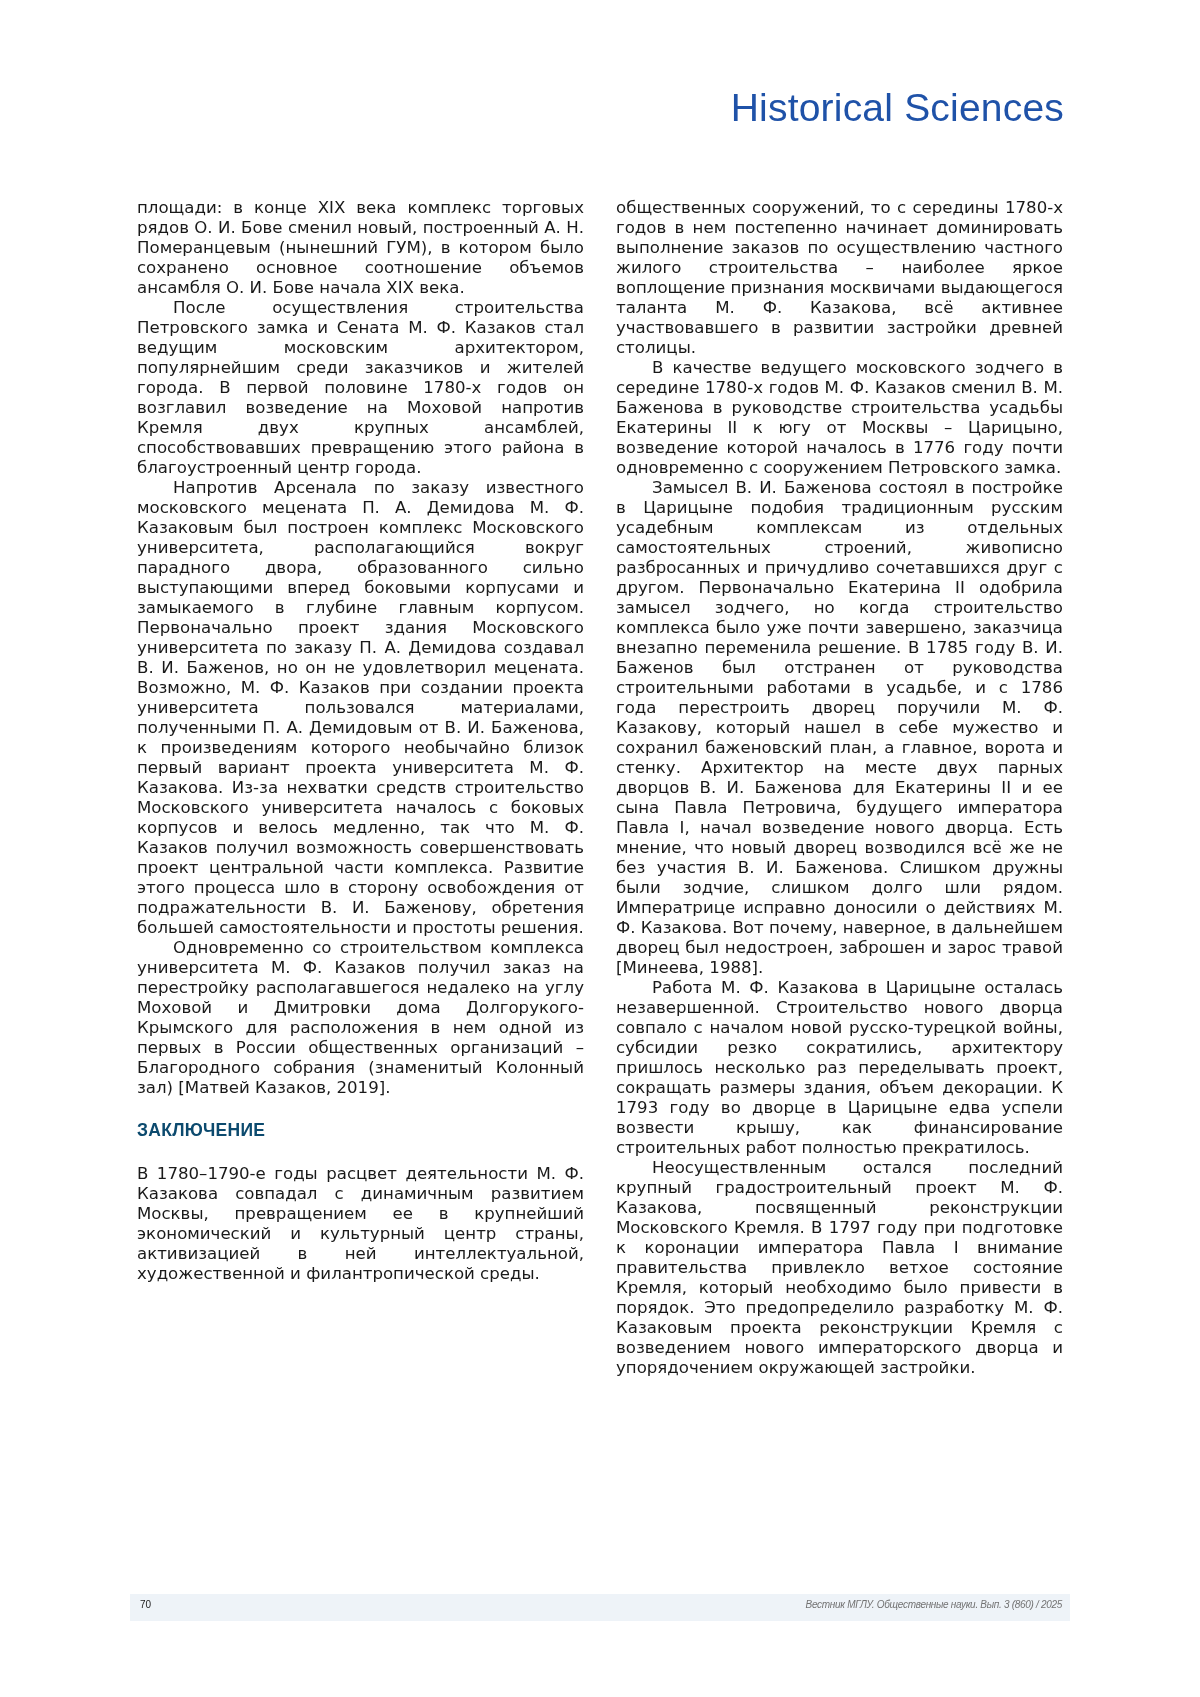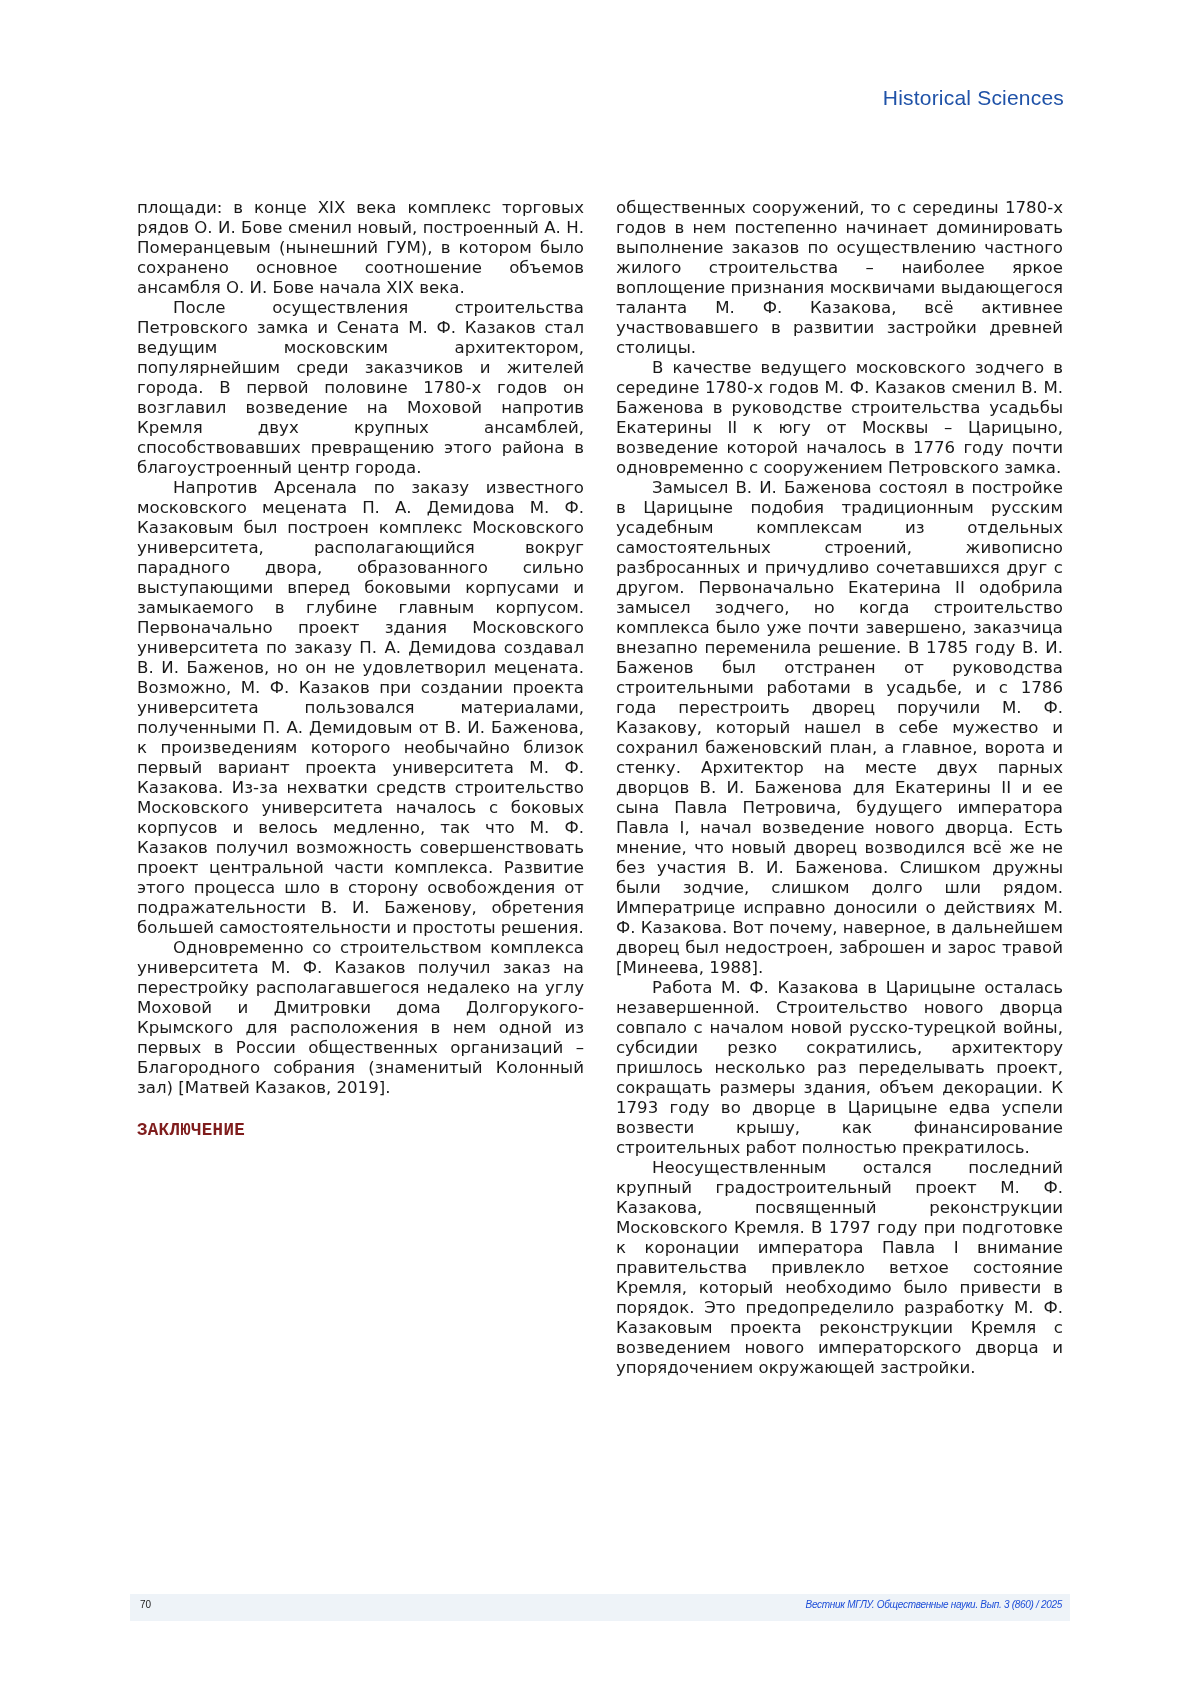--- a/index.html
+++ b/index.html
@@ -1,43 +1,44 @@
 <!DOCTYPE html>
 <html><head>
 <meta charset="utf-8">
 <style>
   html, body { margin:0; padding:0; background:#ffffff; }
   body { width:1200px; height:1697px; position:relative; overflow:hidden;
          font-family:"DejaVu Sans", "Liberation Sans", sans-serif; color:#1a1a1a; }
   .running-head { position:absolute; top:86px; right:136px; font-family:"Liberation Sans", sans-serif;
-                  font-size:21px; color:#1f52a8; letter-spacing:0.2px; }
+                  font-size:39px; color:#1f52a8; letter-spacing:0.2px; }
   .col { position:absolute; top:198px; width:447px; font-size:16.6px; line-height:20px;
          text-align:justify; hyphens:manual; }
   .col.left { left:137px; }
   .col.right { left:616px; }
   .col p { margin:0; text-indent:36px; }
   .col p.noindent { text-indent:0; }
-  .section-heading { font-family:Liberation Mono, monospace; font-weight:bold; font-size:17.5px;
-                     color:#7f1d1d; margin:22px 0 24px 0; letter-spacing:0.3px; }
+  .section-heading { font-family:Liberation Sans, sans-serif; font-weight:bold; font-size:17.5px;
+                     color:#0c4a6e; margin:22px 0 24px 0; letter-spacing:0.3px; }
   .footer { position:absolute; left:130px; top:1594px; width:940px; height:27px; background:#eef3f8;
             font-family:"Liberation Sans", sans-serif; font-size:10px; }
   .footer .page-num { position:absolute; left:10px; top:5px; color:#222; }
-  .footer .journal { position:absolute; right:8px; top:5px; font-style:italic; color:#1d4ed8; letter-spacing:-0.3px; }
+  .footer .journal { position:absolute; right:8px; top:5px; font-style:italic; color:#737373; letter-spacing:-0.3px; }
 </style>
 </head>
 <body>
 
 <div class="running-head">Historical Sciences</div>
 
 <div class="col left">
   <p class="noindent">площади: в конце XIX века комплекс торговых рядов О. И. Бове сменил новый, построенный А. Н. Померанцевым (нынешний ГУМ), в котором было сохранено основное соотношение объемов ансамбля О. И. Бове начала XIX века.</p>
   <p>После осуществления строительства Петровского замка и Сената М. Ф. Казаков стал ведущим московским архитектором, популярнейшим среди заказчиков и жителей города. В первой половине 1780-х годов он возглавил возведение на Моховой напротив Кремля двух крупных ансамблей, способствовавших превращению этого района в благоустроенный центр города.</p>
   <p>Напротив Арсенала по заказу известного московского мецената П. А. Демидова М. Ф. Казаковым был построен комплекс Московского университета, располагающийся вокруг парадного двора, образованного сильно выступающими вперед боковыми корпусами и замыкаемого в глубине главным корпусом. Первоначально проект здания Московского университета по заказу П. А. Демидова создавал В. И. Баженов, но он не удовлетворил мецената. Возможно, М. Ф. Казаков при создании проекта университета пользовался материалами, полученными П. А. Демидовым от В. И. Баженова, к произведениям которого необычайно близок первый вариант проекта университета М. Ф. Казакова. Из-за нехватки средств строительство Московского университета началось с боковых корпусов и велось медленно, так что М. Ф. Казаков получил возможность совершенствовать проект центральной части комплекса. Развитие этого процесса шло в сторону освобождения от подражательности В. И. Баженову, обретения большей самостоятельности и простоты решения.</p>
   <p>Одновременно со строительством комплекса университета М. Ф. Казаков получил заказ на перестройку располагавшегося недалеко на углу Моховой и Дмитровки дома Долгорукого-Крымского для расположения в нем одной из первых в России общественных организаций – Благородного собрания (знаменитый Колонный зал) [Матвей Казаков, 2019].</p>
   <div class="section-heading">ЗАКЛЮЧЕНИЕ</div>
+  <p class="noindent">В 1780–1790-е годы расцвет деятельности М. Ф. Казакова совпадал с динамичным развитием Москвы, превращением ее в крупнейший экономический и культурный центр страны, активизацией в ней интеллектуальной, художественной и филантропической среды.</p>
 </div>
 
 <div class="col right">
   <p class="noindent">общественных сооружений, то с середины 1780-х годов в нем постепенно начинает доминировать выполнение заказов по осуществлению частного жилого строительства – наиболее яркое воплощение признания москвичами выдающегося таланта М. Ф. Казакова, всё активнее участвовавшего в развитии застройки древней столицы.</p>
   <p>В качестве ведущего московского зодчего в середине 1780-х годов М. Ф. Казаков сменил В. М. Баженова в руководстве строительства усадьбы Екатерины II к югу от Москвы – Царицыно, возведение которой началось в 1776 году почти одновременно с сооружением Петровского замка.</p>
   <p>Замысел В. И. Баженова состоял в постройке в Царицыне подобия традиционным русским усадебным комплексам из отдельных самостоятельных строений, живописно разбросанных и причудливо сочетавшихся друг с другом. Первоначально Екатерина II одобрила замысел зодчего, но когда строительство комплекса было уже почти завершено, заказчица внезапно переменила решение. В 1785 году В. И. Баженов был отстранен от руководства строительными работами в усадьбе, и с 1786 года перестроить дворец поручили М. Ф. Казакову, который нашел в себе мужество и сохранил баженовский план, а главное, ворота и стенку. Архитектор на месте двух парных дворцов В. И. Баженова для Екатерины II и ее сына Павла Петровича, будущего императора Павла I, начал возведение нового дворца. Есть мнение, что новый дворец возводился всё же не без участия В. И. Баженова. Слишком дружны были зодчие, слишком долго шли рядом. Императрице исправно доносили о действиях М. Ф. Казакова. Вот почему, наверное, в дальнейшем дворец был недостроен, заброшен и зарос травой [Минеева, 1988].</p>
   <p>Работа М. Ф. Казакова в Царицыне осталась незавершенной. Строительство нового дворца совпало с началом новой русско-турецкой войны, субсидии резко сократились, архитектору пришлось несколько раз переделывать проект, сокращать размеры здания, объем декорации. К 1793 году во дворце в Царицыне едва успели возвести крышу, как финансирование строительных работ полностью прекратилось.</p>
   <p>Неосуществленным остался последний крупный градостроительный проект М. Ф. Казакова, посвященный реконструкции Московского Кремля. В 1797 году при подготовке к коронации императора Павла I внимание правительства привлекло ветхое состояние Кремля, который необходимо было привести в порядок. Это предопределило разработку М. Ф. Казаковым проекта реконструкции Кремля с возведением нового императорского дворца и упорядочением окружающей застройки.</p>
 </div>
 

